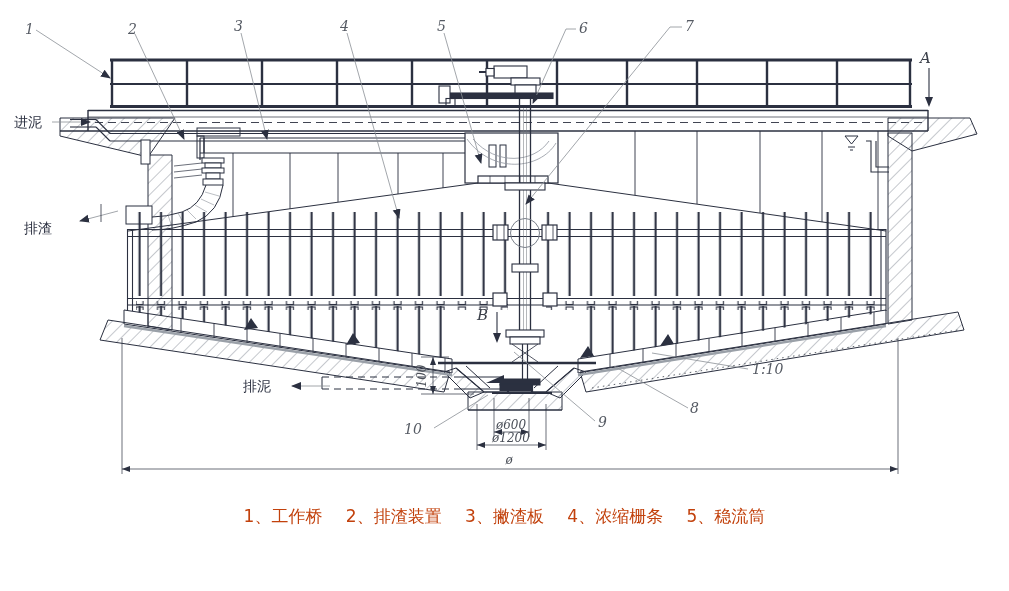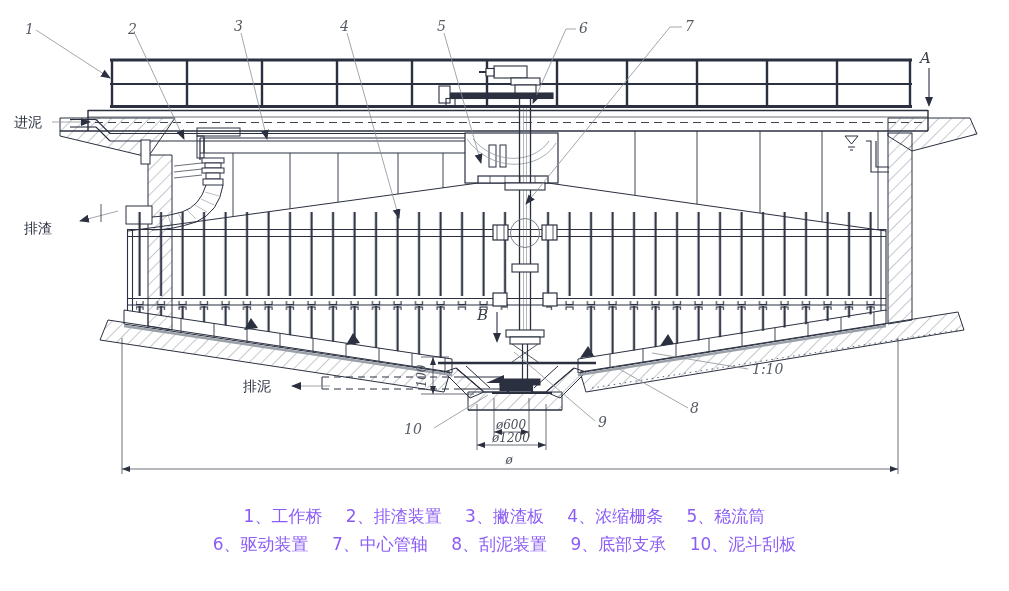--- a/index.html
+++ b/index.html
@@ -4,21 +4,21 @@
 <style>
   html,body{margin:0;padding:0;background:#fff;}
   .page{position:relative;width:1009px;height:591px;background:#fff;overflow:hidden;
         font-family:"DejaVu Sans",sans-serif;}
   svg{position:absolute;left:0;top:0;}
   text{font-family:"DejaVu Sans",sans-serif;}
   .cn{font-size:14px;fill:#2b3040;}
   .num{font-family:"DejaVu Serif",serif;font-style:italic;font-size:14px;fill:#555a63;}
   .sec{font-family:"DejaVu Serif",serif;font-style:italic;font-size:15px;fill:#3a3f49;}
   .dim{font-family:"DejaVu Serif",serif;font-style:italic;font-size:12px;fill:#4a4f58;text-anchor:middle;}
-  .legend{position:absolute;left:0;top:502px;width:100%;text-align:center;color:#8b5cf6;}
+  .legend{position:absolute;left:0;top:502px;width:100%;text-align:center;color:#c2410c;}
   .legend-row{height:28px;line-height:28px;font-size:17px;}
   .legend-row span{margin:0 9px;white-space:nowrap;}
 </style>
 </head>
 <body>
 
 <div class="page">
 <svg width="1009" height="591" viewBox="0 0 1009 591">
   <defs>
     <marker id="arr" markerWidth="11" markerHeight="9" refX="9" refY="4" orient="auto-start-reverse" markerUnits="userSpaceOnUse">
@@ -322,21 +322,14 @@
 </svg>
 
 <div class="legend">
   <div class="legend-row">
     <span>1、工作桥</span>
     <span>2、排渣装置</span>
     <span>3、撇渣板</span>
     <span>4、浓缩栅条</span>
     <span>5、稳流筒</span>
   </div>
-  <div class="legend-row">
-    <span>6、驱动装置</span>
-    <span>7、中心管轴</span>
-    <span>8、刮泥装置</span>
-    <span>9、底部支承</span>
-    <span>10、泥斗刮板</span>
-  </div>
 </div>
 </div>
 
 </body></html>

